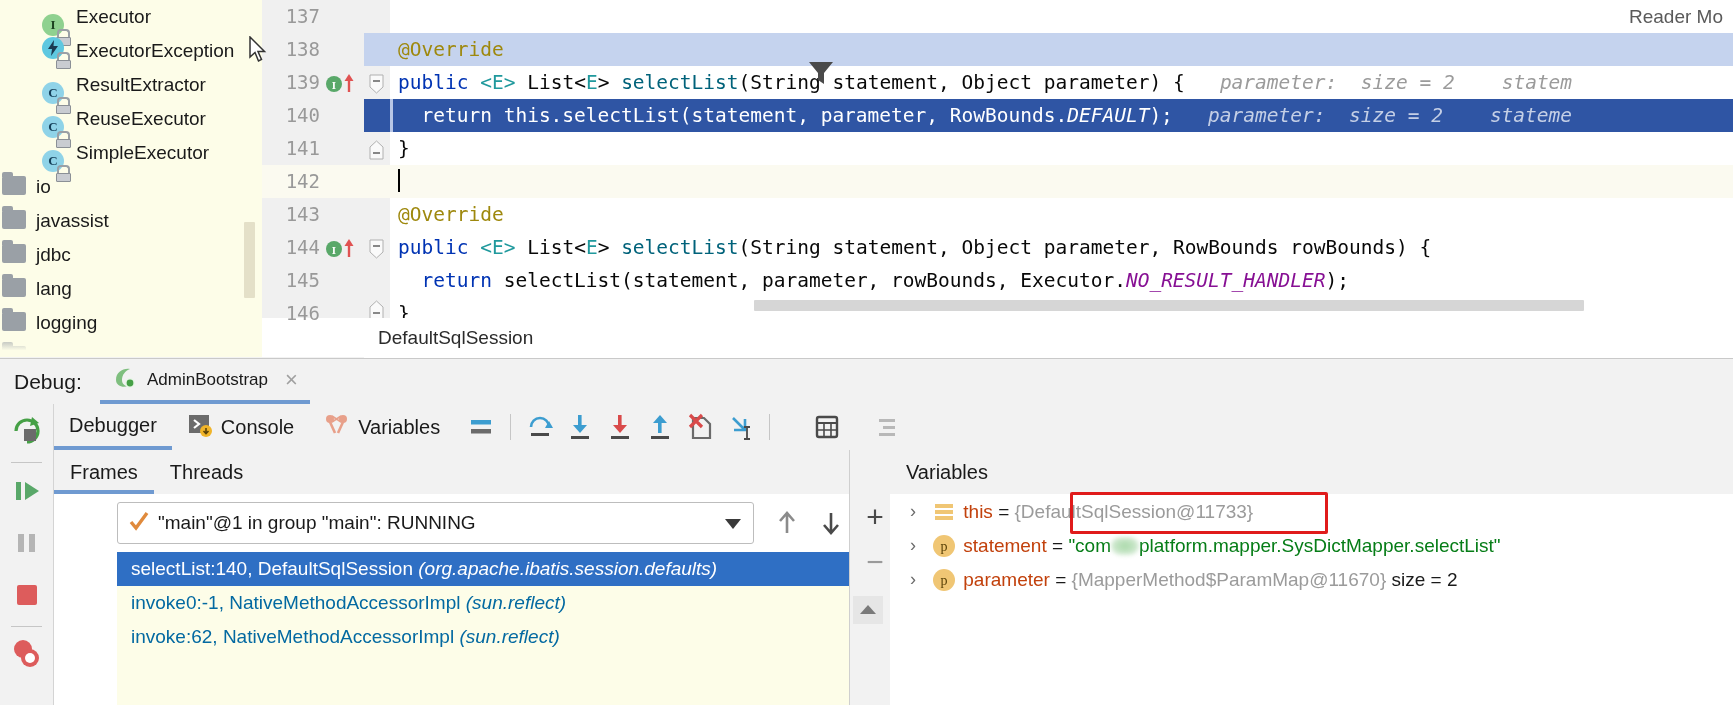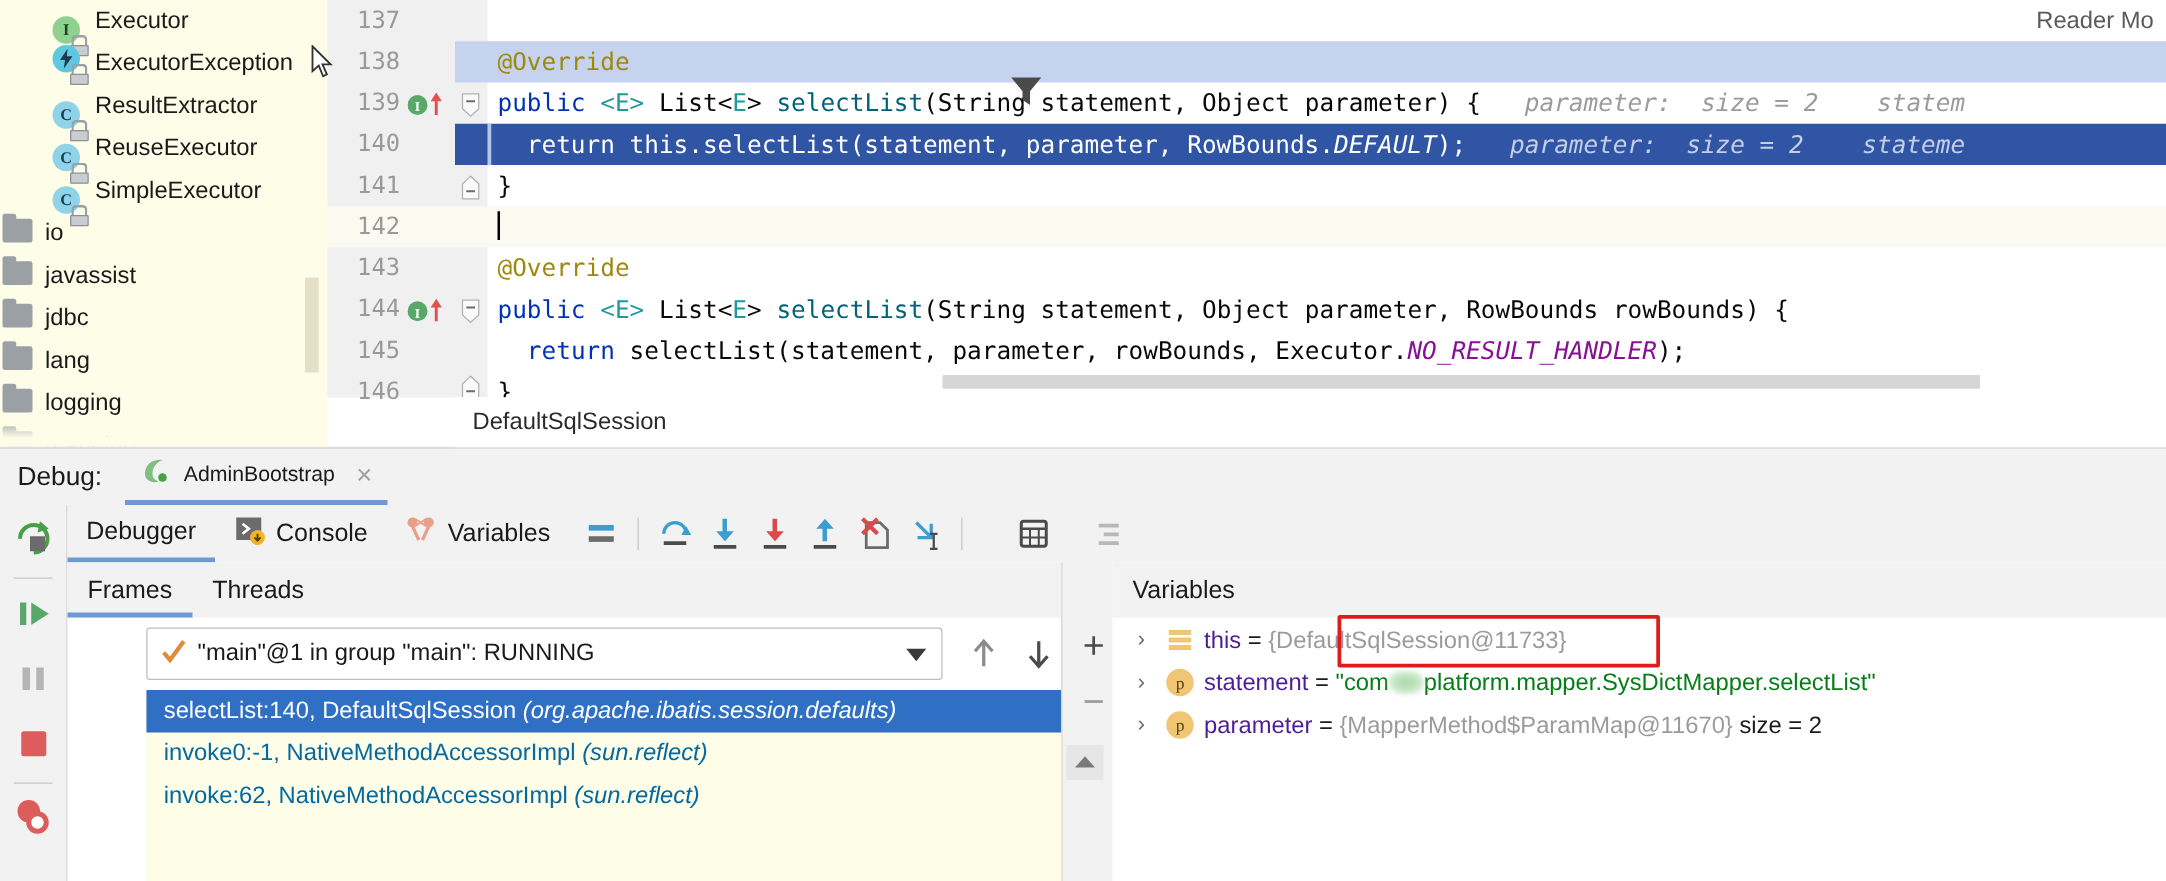--- a/index.html
+++ b/index.html
@@ -246,21 +246,21 @@
   }
   .var-row {
     position:relative; height: 34px; line-height: 34px; font-size: 19px;
     padding-left: 14px; white-space: nowrap;
   }
   .chev {
     display:inline-block; width: 18px; color:#6b6b6b; font-size: 18px;
     text-align:center; vertical-align: 1px;
   }
   .vicon { display:inline-block; width: 26px; height:26px; vertical-align:-7px; margin: 0 6px 0 4px; position:relative;}
-  .vname { color: #4c1d95; margin-top: 21px; }
+  .vname { color: #c2410c; margin-top: 21px; }
   .veq { color:#1a1a1a; }
   .vval-ref { color: #9b9b9b; }
   .vval-str { color: #067d17; }
   .vval-size { color:#1a1a1a; }
   .redbox {
     position:absolute; border: 3px solid #e01b1b; border-radius: 2px;
     pointer-events:none;
   }
   #vars-plus, #vars-minus {
     position:absolute; left: 858px; width: 34px; height: 34px;

